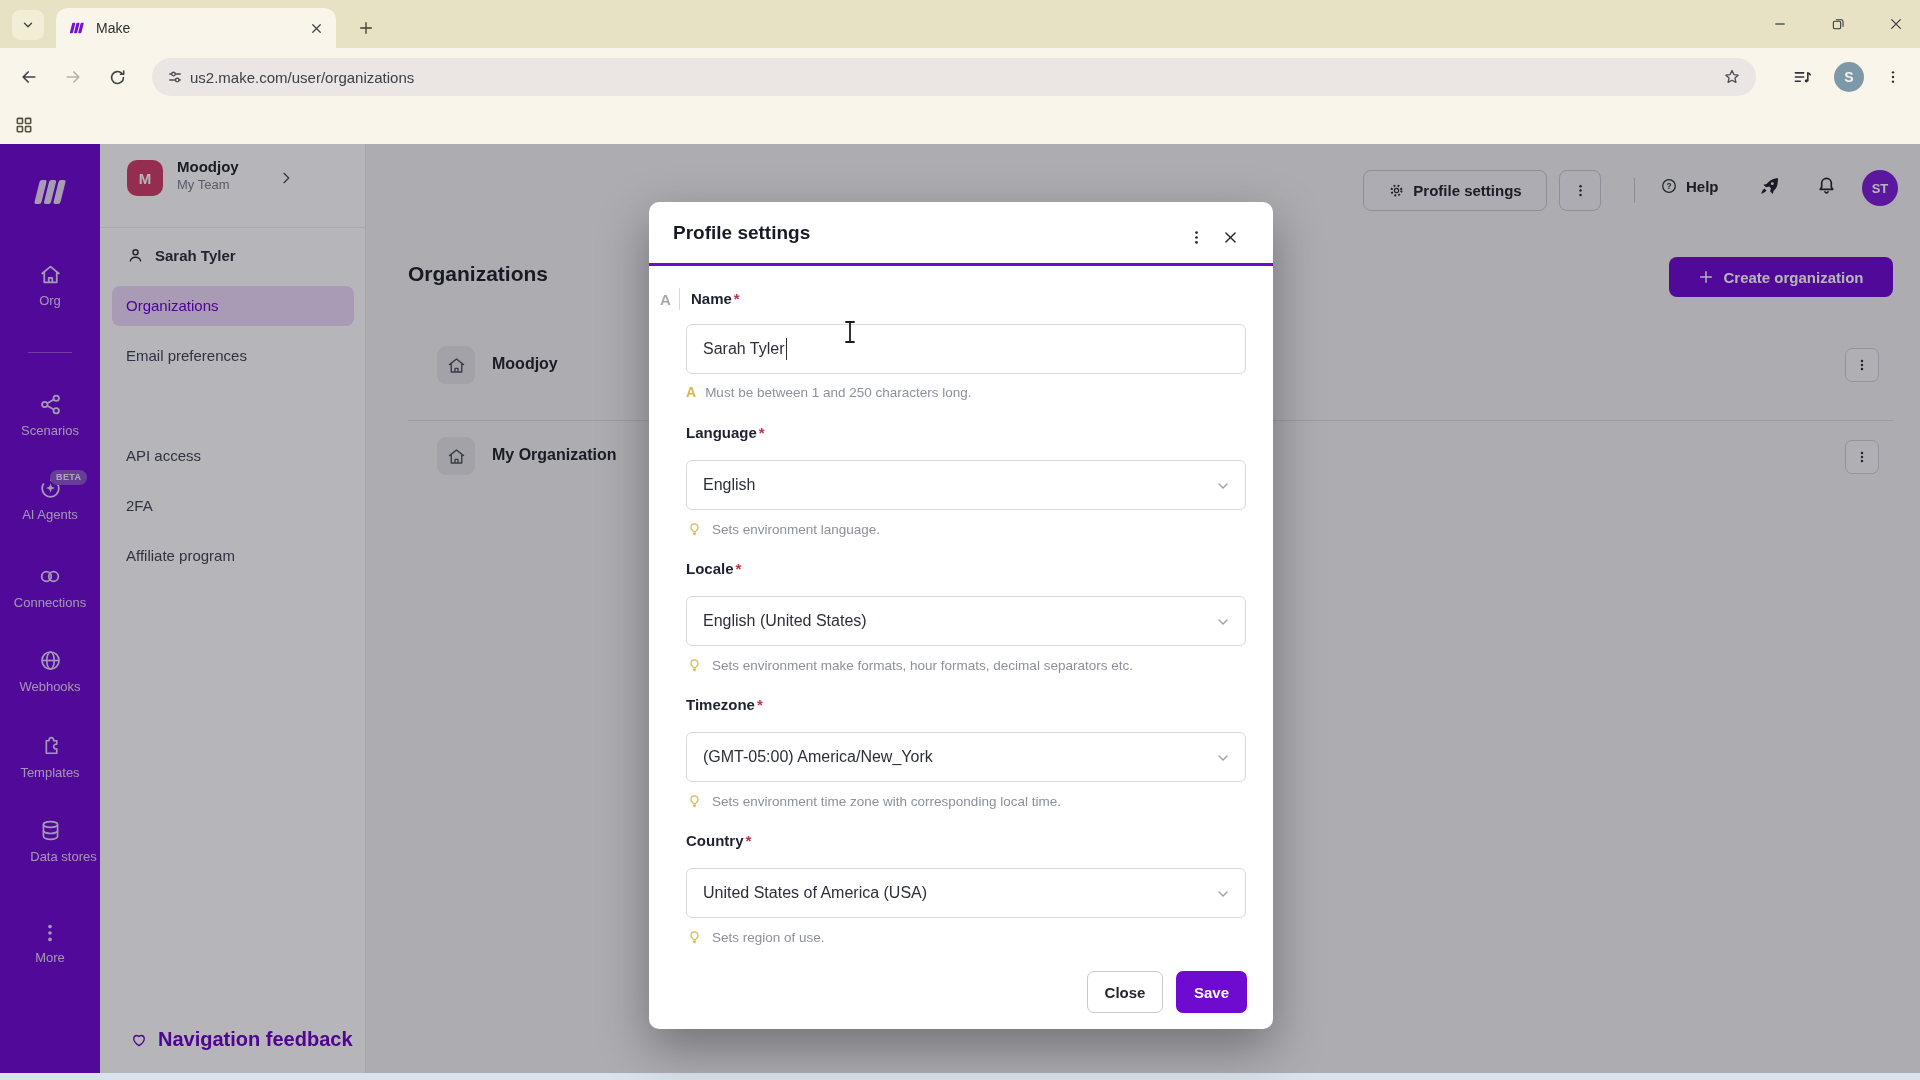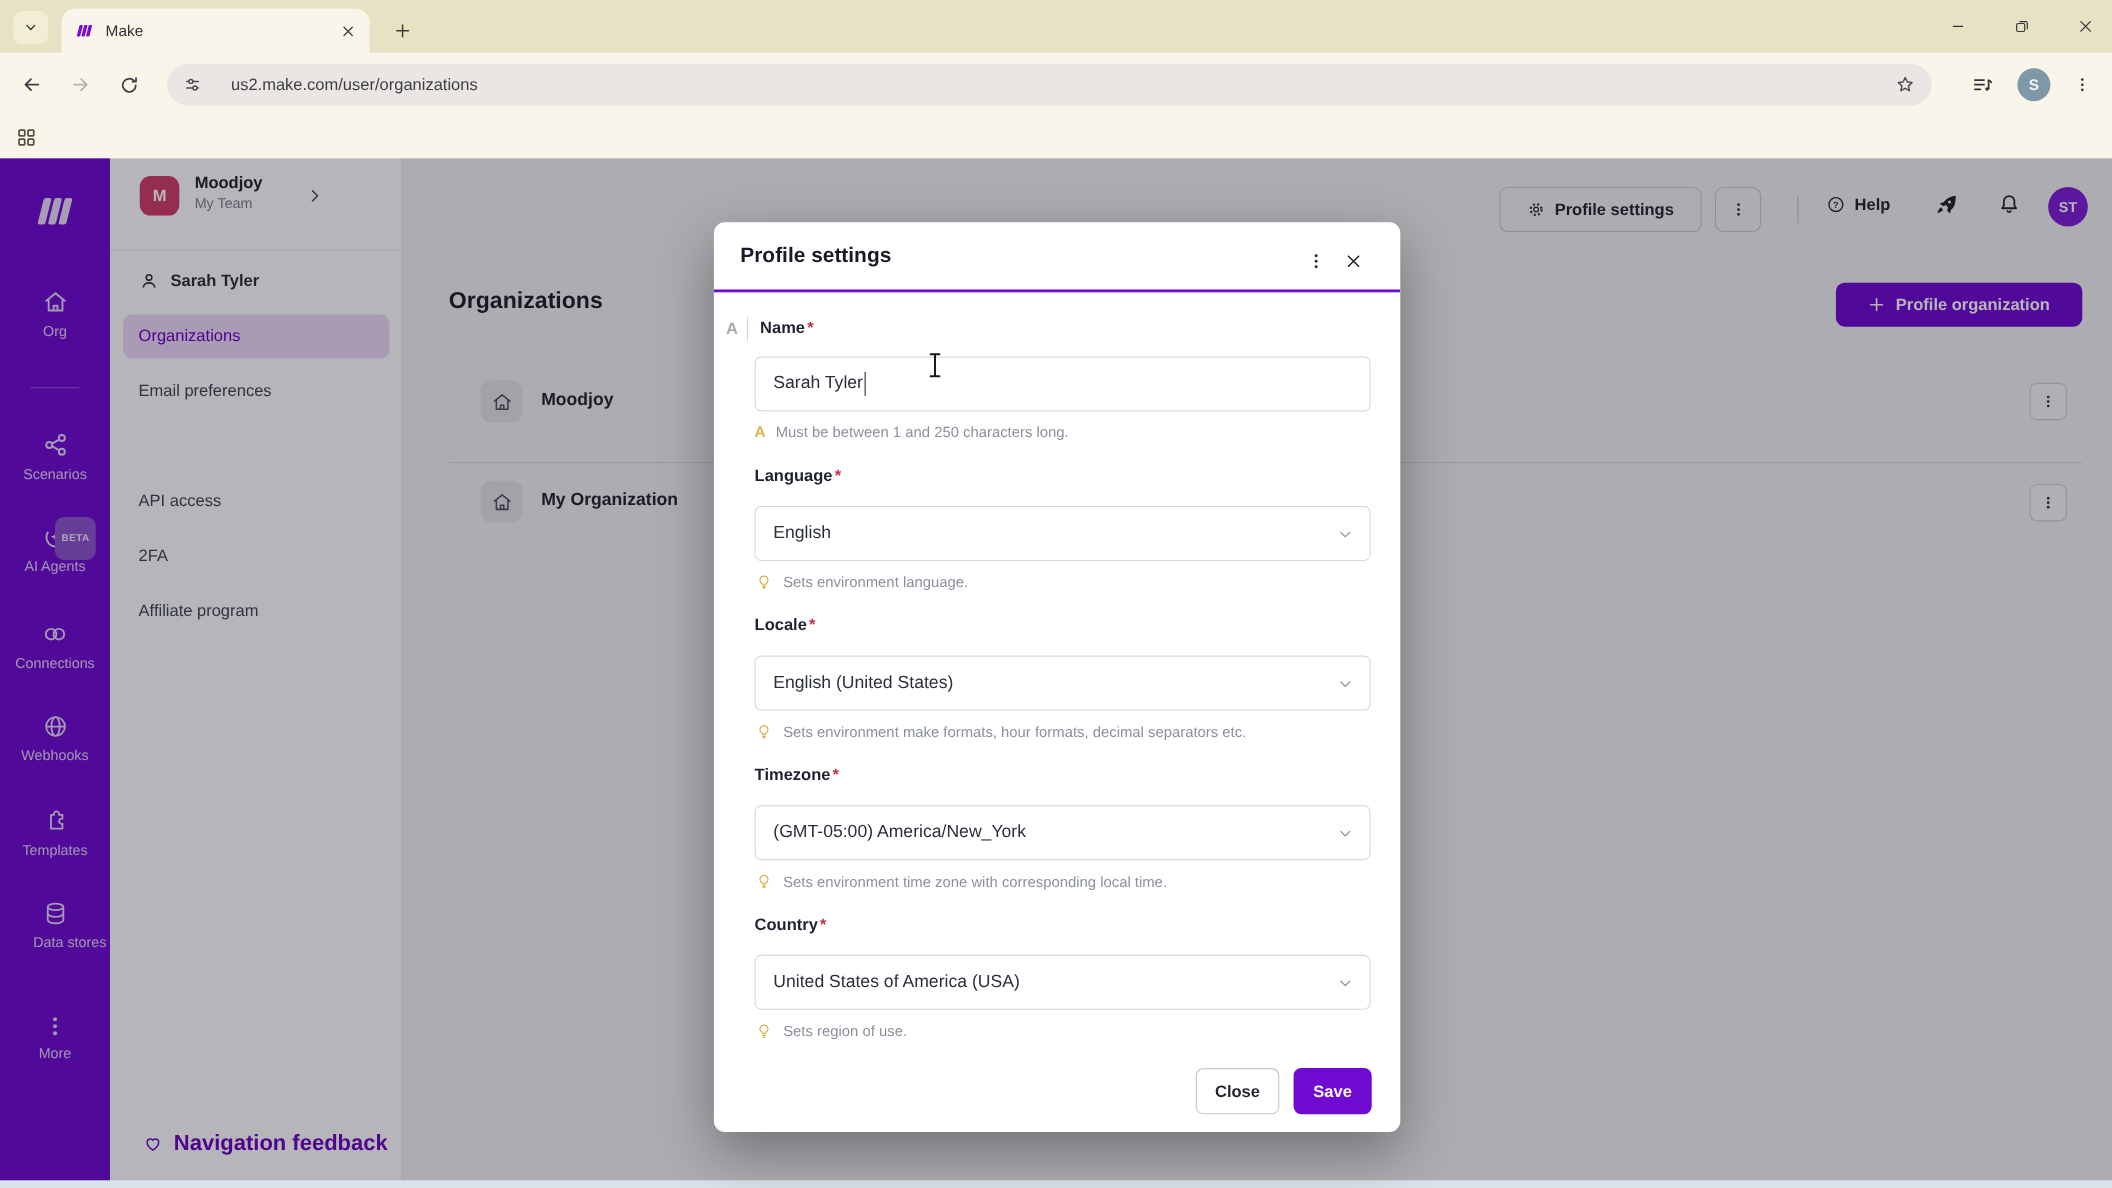--- a/index.html
+++ b/index.html
@@ -11,30 +11,30 @@
   
   .tabbar { position:absolute; left:0; top:0; width:1920px; height:48px; background:#e7e2c4;padding-left:28px; }
   .tabsearch { position:absolute; left:12px; top:10px; width:32px; height:30px; border-radius:8px; background:#f2eed5; display:flex; align-items:center; justify-content:center; }
   .tab { position:absolute; left:56px; top:8px; width:280px; height:40px; background:#f9f5ea; border-radius:12px 12px 0 0; display:flex; align-items:center; padding:0 12px; }
   .tab-title { font-size:14px; color:#2d2f33; margin-left:10px; flex:1; }
   .newtab { position:absolute; left:352px; top:14px; width:28px; height:28px; display:flex; align-items:center; justify-content:center; }
   .wctl { position:absolute; top:10px; width:40px; height:28px; display:flex; align-items:center; justify-content:center; }
   .toolbar { position:absolute; left:0; top:48px; width:1920px; height:58px; background:#f9f5ea; }
   .navbtn { position:absolute; top:13px; width:34px; height:32px; display:flex; align-items:center; justify-content:center; border-radius:50%; }
   .urlpill { position:absolute; left:152px; top:10px; width:1604px; height:38px; background:#ebe6e3; border-radius:19px; display:flex; align-items:center; padding:0 14px; }
-  .urltext { font-size:15px; color:#3c4047; margin-left:26px; flex:1; }
+  .urltext { font-size:15px; color:#3c4047; margin-left:6px; flex:1; }
   .bookbar { position:absolute; left:0; top:106px; width:1920px; height:38px; background:#f9f5ea; }
 
   
   .app { position:absolute; left:0; top:144px; width:1920px; height:930px; background:#f2f2f4; }
   .psidebar { position:absolute; left:0; top:0; width:100px; height:930px; background:#6f0ad1; }
   .psitem { position:absolute; left:0; width:100px; text-align:center; color:#e2d2f7; font-size:13px; line-height:1.25; }
   .psitem svg { display:block; margin:0 auto 6px auto; }
   .psdivider { position:absolute; left:28px; width:44px; height:1px; background:rgba(255,255,255,.3); }
-  .beta { position:absolute; left:50px; top:-6px; background:#8d55cf; color:#f5eefd; font-size:9px; font-weight:700; letter-spacing:.4px; padding:14px 6px; border-radius:8px; }
+  .beta { position:absolute; left:50px; top:-6px; background:#8d55cf; color:#f5eefd; font-size:9px; font-weight:700; letter-spacing:.4px; padding:2px 6px; border-radius:8px; }
 
   .ssidebar { position:absolute; left:100px; top:0; width:266px; height:930px; background:#ffffff; border-right:1px solid #e8e8ec; }
   .teamname { font-size:15px; font-weight:700; color:#20242e; }
   .teamsub { font-size:13px; color:#7b8090; margin-top:2px; }
   .avatar-m { position:absolute; left:27px; top:16px; width:36px; height:36px; border-radius:10px; background:#cf3d68; color:#fff; font-size:15px; font-weight:700; display:flex; align-items:center; justify-content:center; }
   .sdivider { position:absolute; left:0; top:83px; width:266px; height:1px; background:#ececf0; }
   .userrow { position:absolute; left:26px; top:102px; display:flex; align-items:center; gap:10px; font-size:15px; font-weight:700; color:#2b2f3a; }
   .navitem { position:absolute; left:12px; width:242px; height:40px; line-height:40px; padding-left:14px; border-radius:8px; font-size:15px; color:#3f4555; cursor:pointer; }
   .navitem.active { background:#ecd9fb; color:#6d02c4; }
   .feedback { position:absolute; left:30px; top:884px; display:flex; align-items:center; gap:10px; color:#6d02c4; font-size:20px; font-weight:600; }
@@ -331,21 +331,21 @@
         <path d="M12 4.5a5 5 0 0 0-5 5v4L5.4 16h13.2L17 13.5v-4a5 5 0 0 0-5-5z" fill="none" stroke="#23262e" stroke-width="1.7" stroke-linejoin="round"></path>
         <path d="M10.4 18.6a1.7 1.7 0 0 0 3.2 0" fill="none" stroke="#23262e" stroke-width="1.7" stroke-linecap="round"></path>
       </svg>
     <div class="abs" style="left:1862px; top:26px; width:36px; height:36px; border-radius:50%; background:#7d1ed8; color:#fff; font-size:13px; font-weight:700; display:flex; align-items:center; justify-content:center;">ST</div>
 
     <div class="h1">Organizations</div>
     <div class="createbtn">
       <svg width="16" height="16" viewBox="0 0 24 24">
           <path d="M12 4v16M4 12h16" stroke="#fff" stroke-width="2.2" stroke-linecap="round"></path>
         </svg>
-      <span>Profile organization</span>
+      <span>Create organization</span>
     </div>
 
     <div class="orgtile" style="left:437px; top:202px;">
       <svg width="21" height="21" viewBox="0 0 24 24">
           <path d="M4 11L12 4.5 20 11M6 9.5V19.5H18V9.5M10.3 19.5v-4.2h3.4v4.2" fill="none" stroke="#4e525c" stroke-width="1.6" stroke-linecap="round" stroke-linejoin="round"></path>
         </svg>
     </div>
     <div class="orgname" style="left:492px; top:211px;">Moodjoy</div>
     <div class="rowkebab" style="left:1845px; top:204px;">
       <svg width="14" height="14" viewBox="0 0 24 24">

